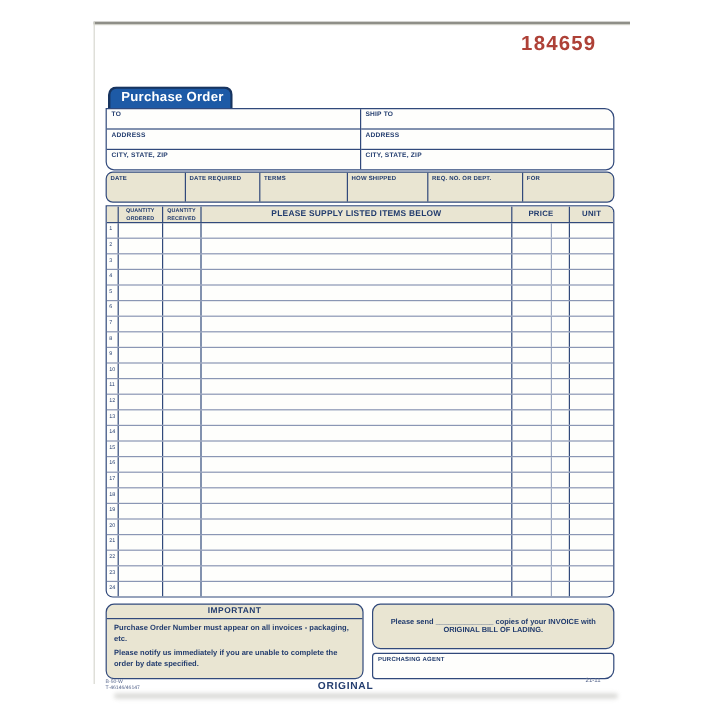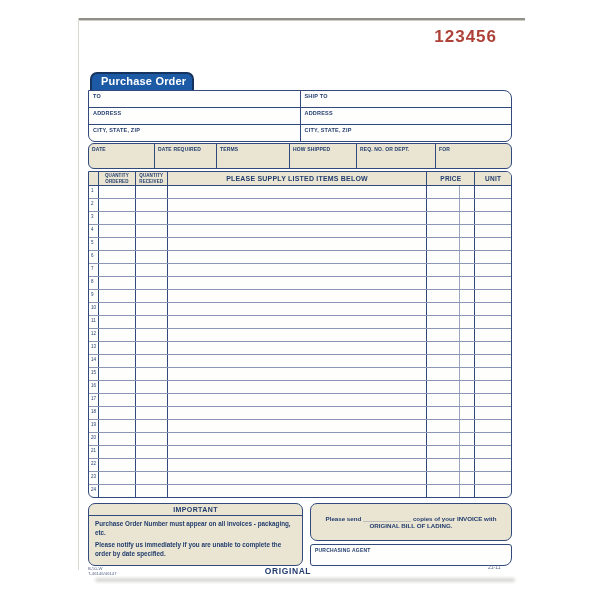--- a/index.html
+++ b/index.html
@@ -63,21 +63,21 @@
   .footer-right-code{left:488px;top:564px;font-size:5px;color:#57668c;}
 </style>
 </head>
 <body>
 
 <div class="abs paper-top-edge"></div>
 <div class="abs paper-top-edge2"></div>
 <div class="abs paper-left-edge"></div>
 <div class="abs paper-bottom-shadow"></div>
 
-<div class="abs form-number">123456</div>
+<div class="abs form-number">184659</div>
 
 <div class="abs title-tab">Purchase Order</div>
 
 <div class="abs addr-block">
   <div class="addr-col left">
     <div class="addr-cell">TO</div>
     <div class="addr-cell">ADDRESS</div>
     <div class="addr-cell">CITY, STATE, ZIP</div>
   </div>
   <div class="addr-col">

